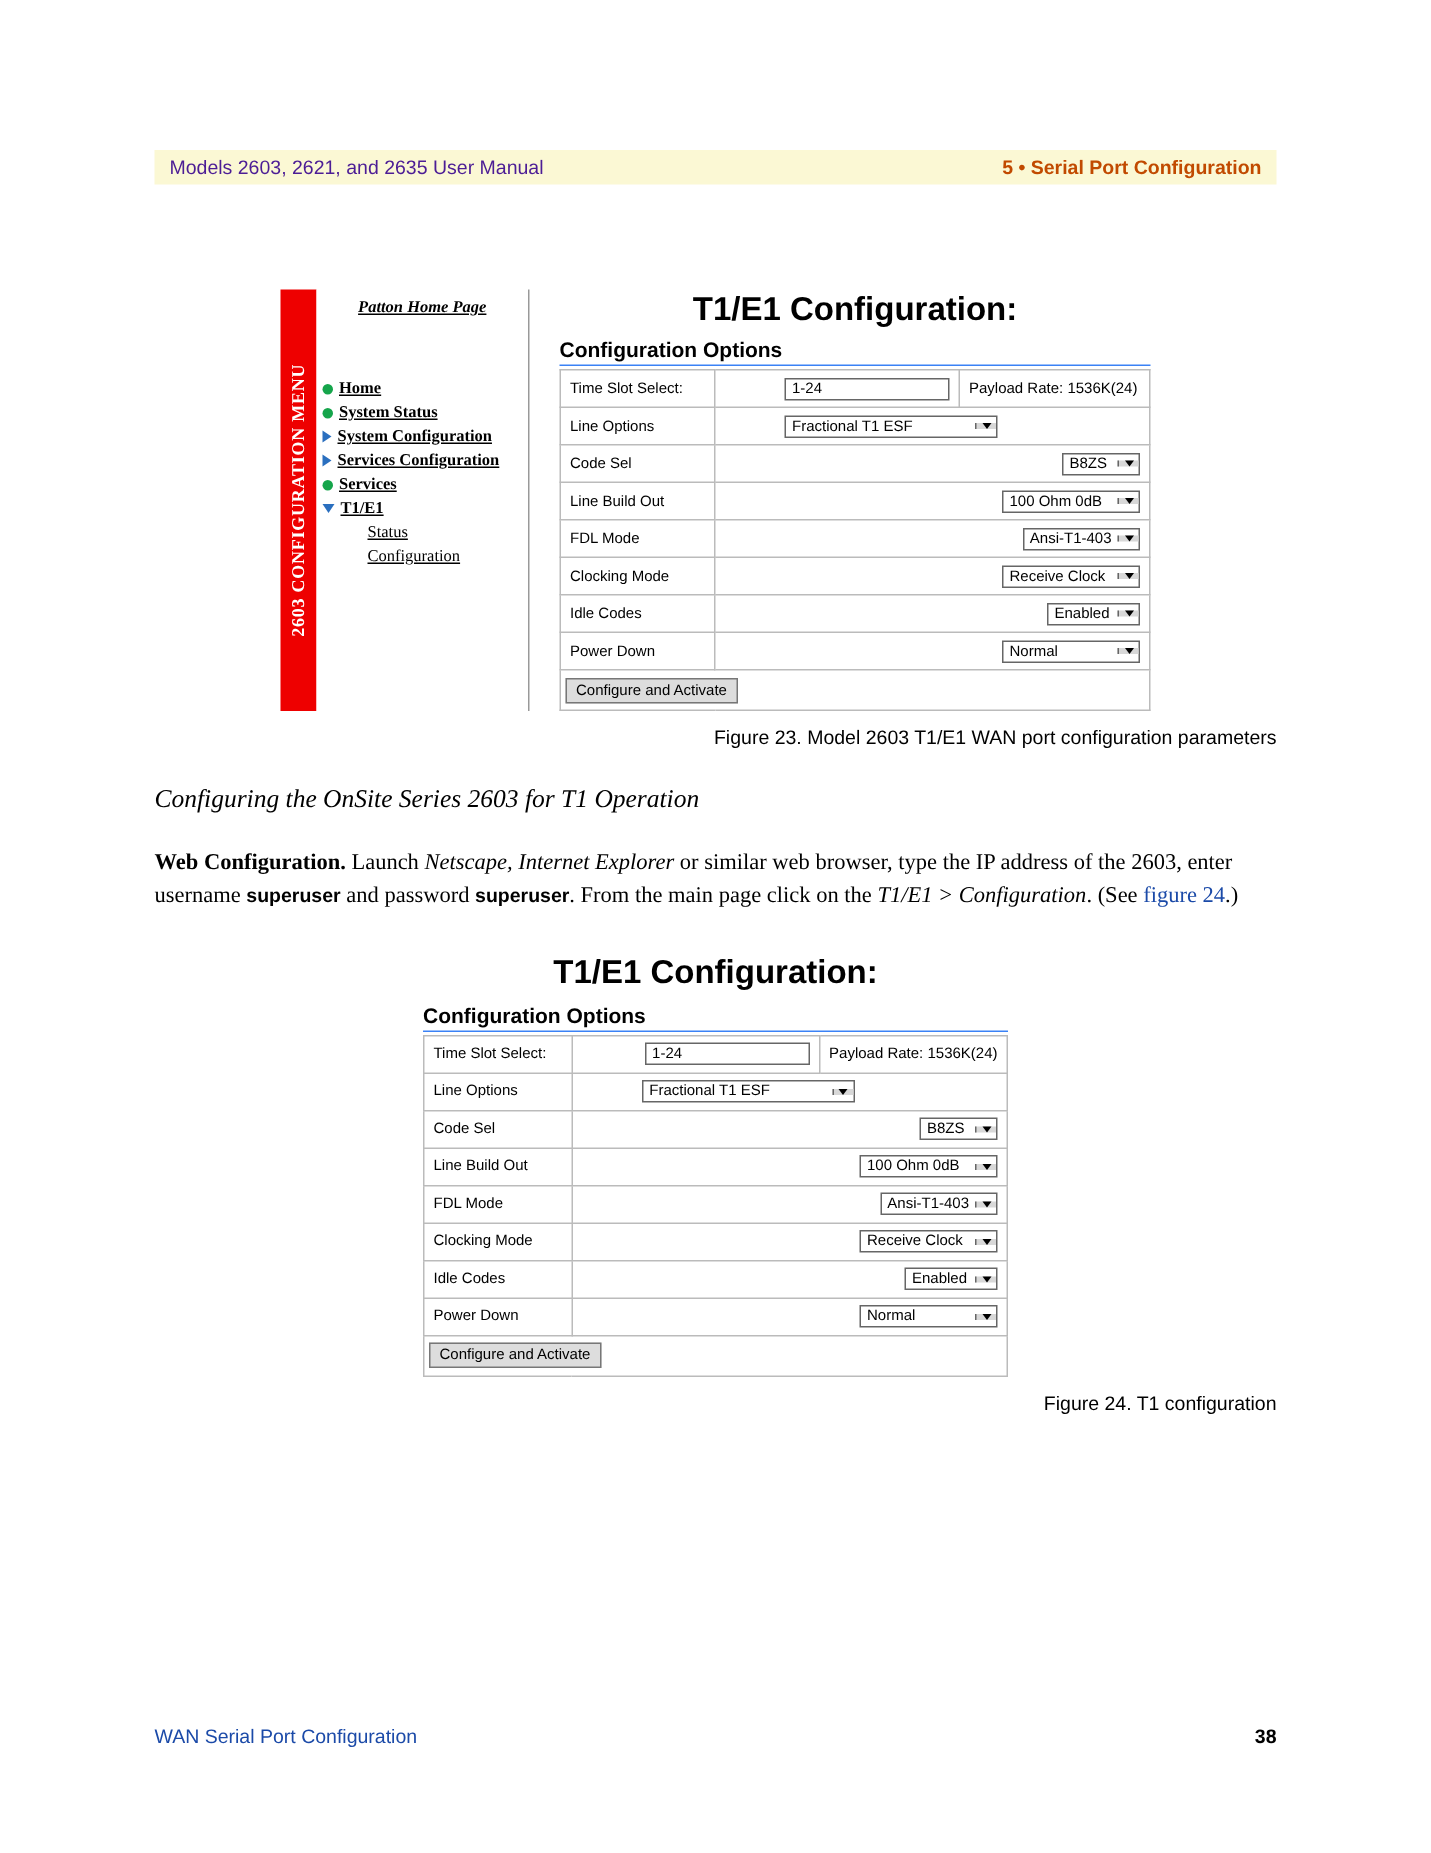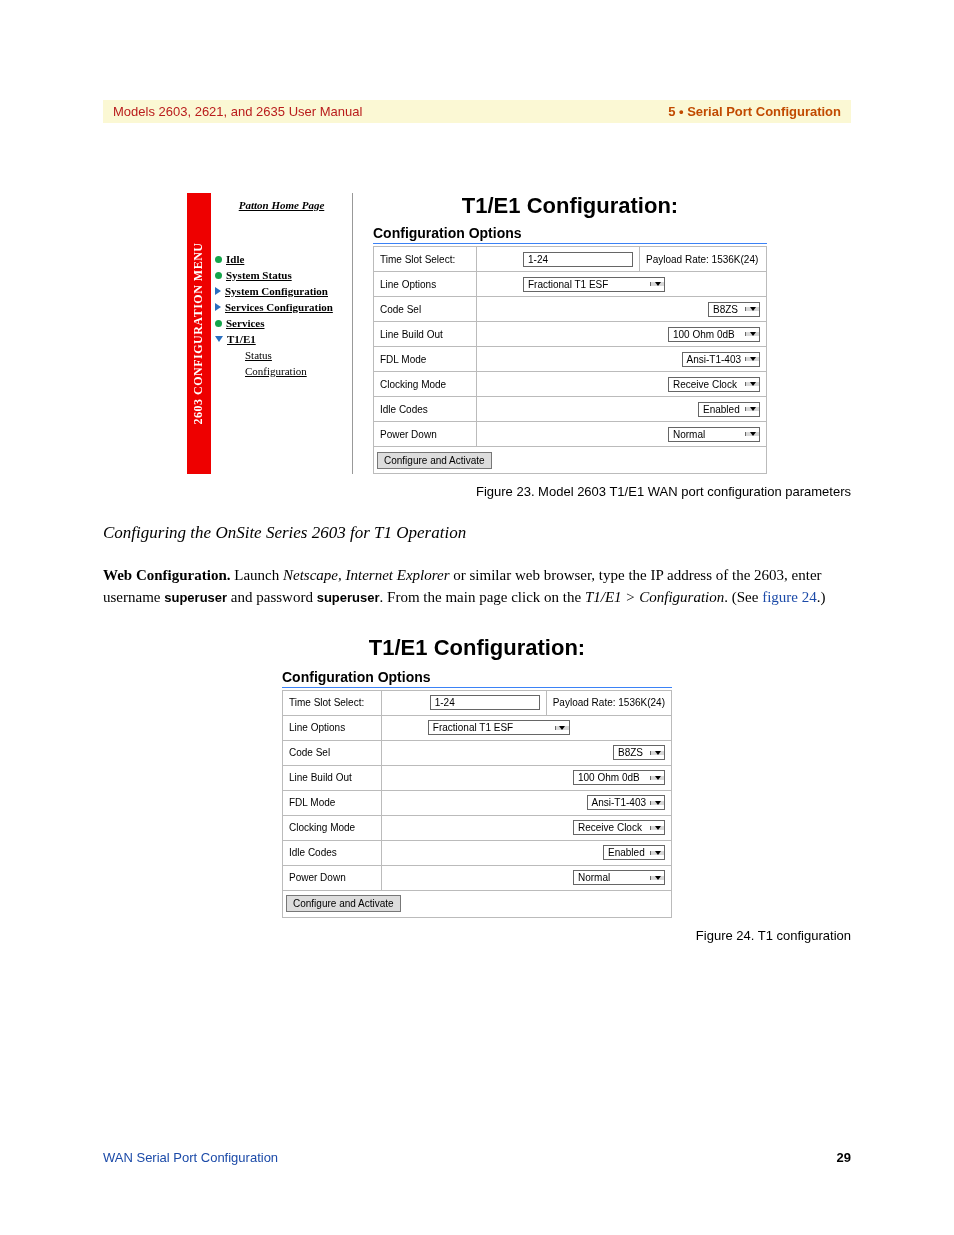--- a/index.html
+++ b/index.html
@@ -19,21 +19,21 @@
   .header-bar {
     background: #fbf8d4;
     display: flex;
     justify-content: space-between;
     align-items: center;
     font-family: Helvetica, Arial, sans-serif;
     font-size: 13px;
     padding: 4px 10px;
     margin-bottom: 70px;
   }
-  .header-left { color: #b91c1c; }
+  .header-left { color: #4c1d95; }
   .header-right { color: #c14a00; font-weight: bold; }
 
   
   .fig23 {
     width: 580px;
     margin: 0 auto 10px auto;
     display: flex;
     font-family: Arial, Helvetica, sans-serif;
     font-size: 10px;
     color: #000;
@@ -219,21 +219,21 @@
   <div class="fig23">
     <div class="sidebar">
       <div class="red-stripe">
         <div class="red-stripe-inner">2603 CONFIGURATION MENU</div>
       </div>
       <div class="nav">
         <div class="nav-title">Patton Home Page</div>
         <ul>
           <li>
               <span class="bullet-green"></span>
-              <a>Idle</a>
+              <a>Home</a>
             </li>
           <li>
               <span class="bullet-green"></span>
               <a>System Status</a>
             </li>
           <li>
               <span class="tri-blue"></span>
               <a>System Configuration</a>
             </li>
           <li>
@@ -396,16 +396,16 @@
         <td colspan="3" style="padding:3px;"><span class="faux-button">Configure and Activate</span></td>
       </tr>
     </tbody>
       </table>
   </div>
 
   <div class="fig-caption">Figure 24. T1 configuration</div>
 
   <div class="footer">
     <span class="footer-left">WAN Serial Port Configuration</span>
-    <span class="footer-right">29</span>
+    <span class="footer-right">38</span>
   </div>
 
 </div>
 
 </body></html>

